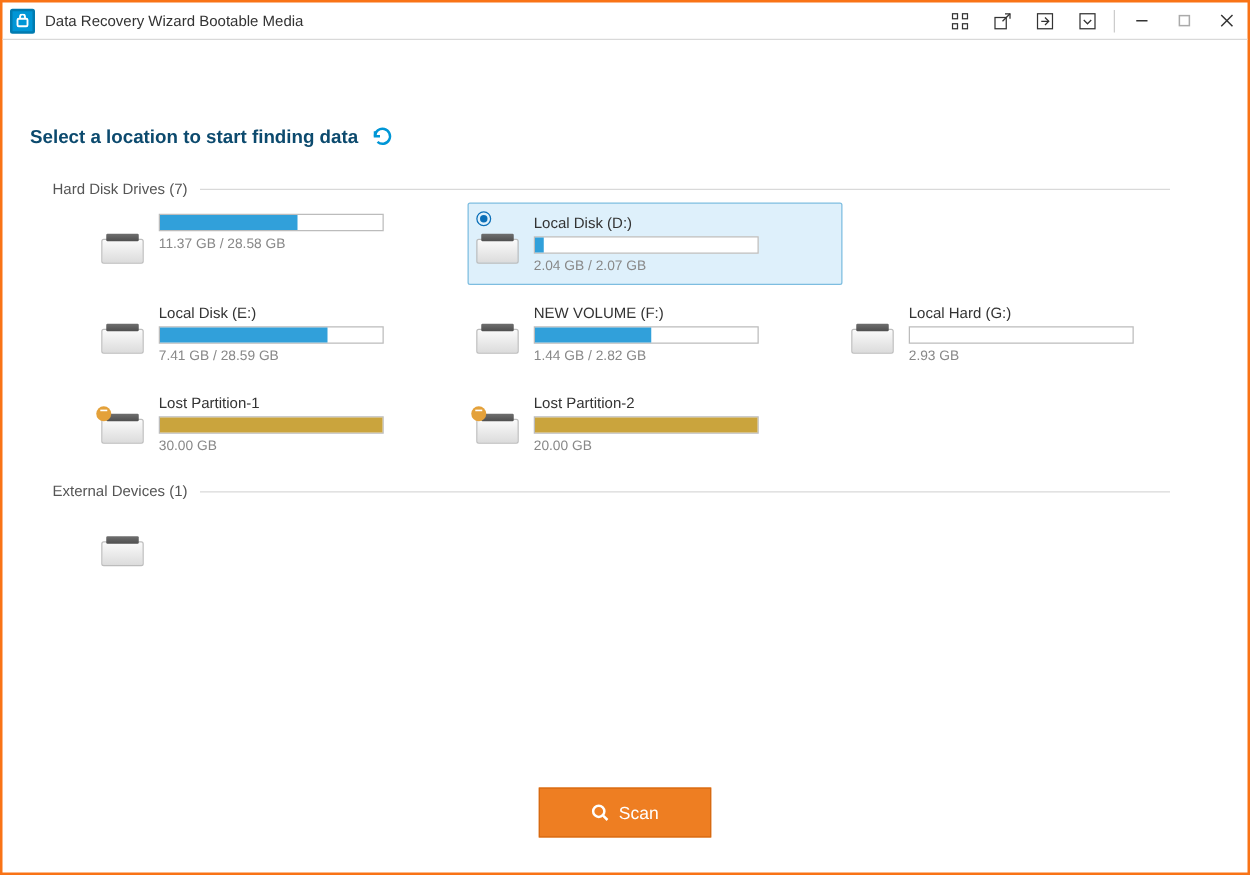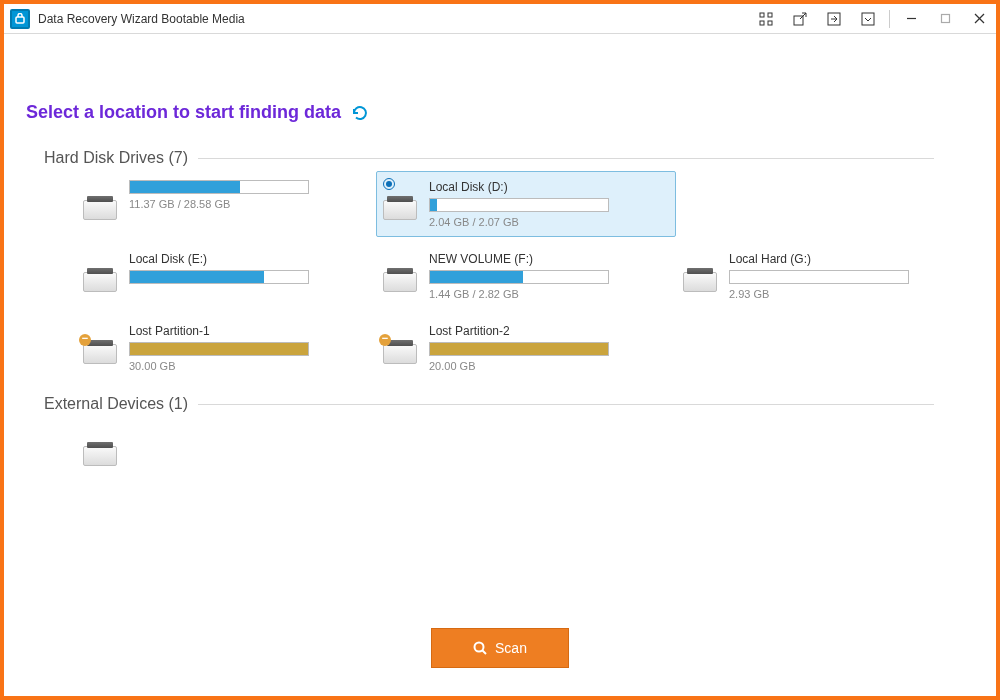--- a/index.html
+++ b/index.html
@@ -1,35 +1,35 @@
 <!DOCTYPE html>
 <html><head>
 <meta charset="utf-8">
 <style>
   * { box-sizing: border-box; margin: 0; padding: 0; font-family: "Segoe UI", Arial, sans-serif; }
   html, body { width: 1000px; height: 700px; background: #fff; }
-  .window { width: 1000px; height: 700px; border: 4px solid #f97316; display: flex; flex-direction: column; }
+  .window { width: 1000px; height: 700px; border: 2px solid #f97316; display: flex; flex-direction: column; }
   
   .titlebar { height: 30px; display: flex; align-items: center; border-bottom: 1px solid #d9d9d9; }
   .titlebar .logo { width: 20px; height: 20px; margin-left: 6px; background: #0096d6; border: 2px solid #007bb0; border-radius: 2px; position: relative; display: flex; align-items: center; justify-content: center; }
   .titlebar .logo svg { width: 12px; height: 12px; }
   .titlebar .title { margin-left: 8px; font-size: 12px; color: #333; }
   .titlebar .spacer { flex: 1; }
   .titlebar .ico-btn { width: 34px; height: 30px; display: flex; align-items: center; justify-content: center; color: #333; cursor: pointer; }
   .titlebar .ico-btn svg { width: 14px; height: 14px; stroke: #333; stroke-width: 1; fill: none; }
   .titlebar .divider { width: 1px; height: 18px; background: #ccc; margin: 0 4px; }
   .titlebar .sys svg { width: 11px; height: 11px; }
   .titlebar .min svg, .titlebar .max svg, .titlebar .close svg { stroke-width: 1.2; }
   
   .content { flex: 1; padding: 30px 22px 0 22px; position: relative; overflow: hidden; }
   .heading { display: flex; align-items: center; gap: 10px; margin-top: 38px; margin-bottom: 26px; }
-  .heading h1 { font-size: 18px; font-weight: bold; color: #6d28d9; }
+  .heading h1 { font-size: 15px; font-weight: bold; color: #0c4a6e; }
   .refresh { width: 18px; height: 18px; cursor: pointer; }
   .refresh svg { width: 18px; height: 18px; stroke: #0096d6; fill: none; stroke-width: 2; }
-  .section-head { display: flex; align-items: center; font-size: 16px; color: #555; margin: 10px 0 4px 18px; gap: 10px; }
+  .section-head { display: flex; align-items: center; font-size: 12px; color: #555; margin: 10px 0 4px 18px; gap: 10px; }
   .section-head .line { flex: 1; height: 1px; background: #d9d9d9; margin-right: 40px; }
   .grid { display: grid; grid-template-columns: repeat(3, 300px); column-gap: 0; row-gap: 6px; margin-left: 50px; }
   .drive { display: flex; align-items: flex-start; gap: 12px; padding: 8px 10px 8px 6px; border: 1px solid transparent; border-radius: 2px; cursor: pointer; position: relative; }
   .drive.selected { background: #def0fb; border: 1px solid #7dbde0; }
   .drive .radio { width: 12px; height: 12px; border: 1px solid #555; border-radius: 50%; position: absolute; left: 6px; top: 6px; display: none; align-items: center; justify-content: center; }
   .drive.selected .radio { display: flex; border-color: #0b6fb8; }
   .drive .radio .dot { width: 6px; height: 6px; background: #0b6fb8; border-radius: 50%; }
   .drive-icon { width: 34px; height: 26px; margin-top: 14px; position: relative; flex-shrink: 0; }
   .drive-icon .body { position: absolute; left: 0; right: 0; top: 6px; bottom: 0; background: linear-gradient(180deg, #fafafa 0%, #dcdcdc 100%); border: 1px solid #bcbcbc; border-radius: 2px; }
   .drive-icon .slot { position: absolute; left: 4px; right: 4px; top: 2px; height: 6px; background: linear-gradient(180deg, #6f6f6f, #4f4f4f); border-radius: 1px; }
@@ -163,20 +163,21 @@
 
         <div class="drive-icon">
             <div class="body"></div>
             <div class="slot"></div>
           </div>
         <div class="drive-info">
           <div class="drive-name">Local Disk (E:)</div>
           <div class="usage">
               <div class="fill" style="width: 75%;"></div>
             </div>
+          <div class="usage-text">7.41 GB / 28.59 GB</div>
         </div>
       </div>
 
       <div class="drive">
 
         <div class="drive-icon">
             <div class="body"></div>
             <div class="slot"></div>
           </div>
         <div class="drive-info">

